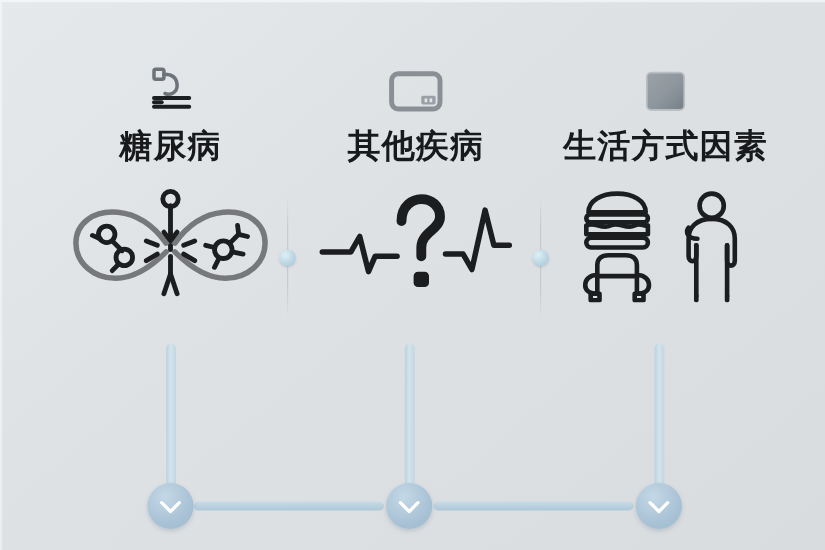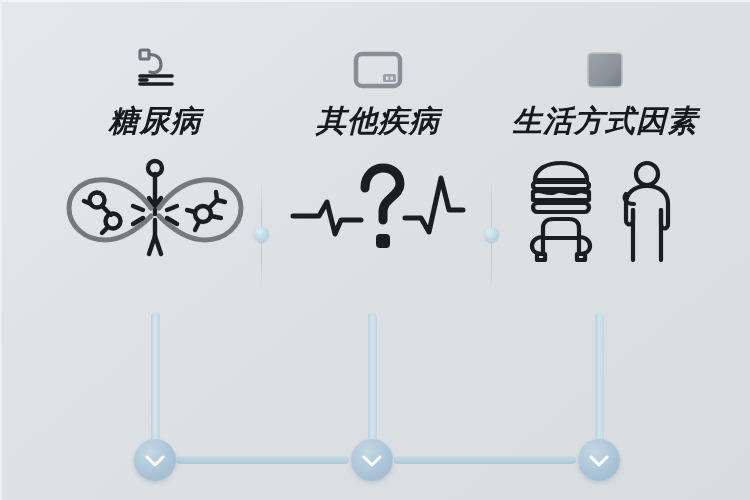--- a/index.html
+++ b/index.html
@@ -29,24 +29,23 @@
     height: 100%;
     pointer-events: none;
     border-top: 2px solid rgba(255,255,255,0.55);
     border-left: 2px solid rgba(255,255,255,0.40);
     box-sizing: border-box;
   }
 
   
   .column {
     position: absolute;
-    top: 40px;
+    top: 53px;
     width: 220px;
     text-align: center;
-    font-style: italic;
   }
   .col-0 { left: 45px; }
   .col-1 { left: 268px; }
   .col-2 { left: 495px; }
 
   .badge-wrap {
     height: 60px;
     display: flex;
     align-items: center;
     justify-content: center;

